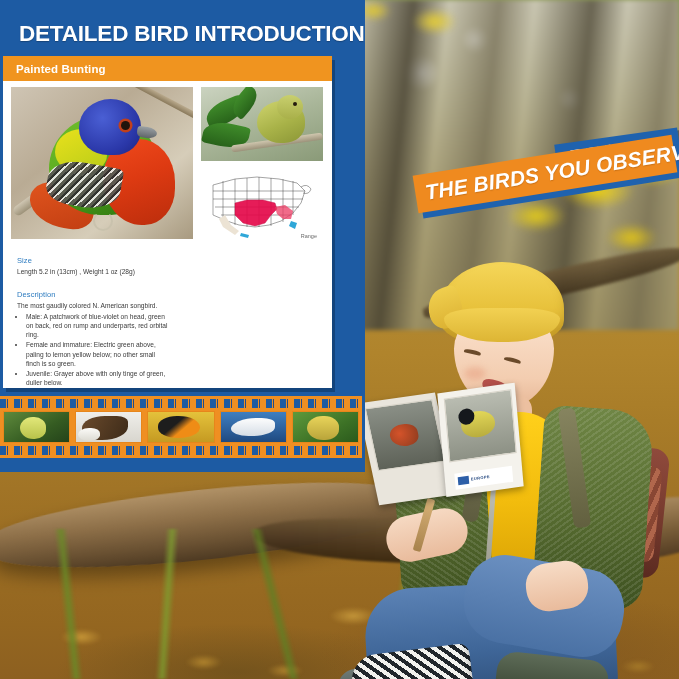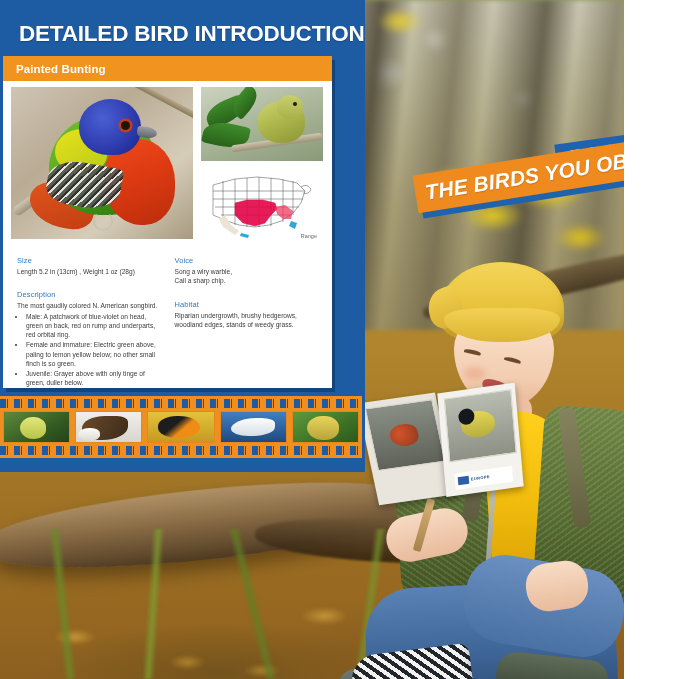--- a/index.html
+++ b/index.html
@@ -1,21 +1,21 @@
 <!DOCTYPE html>
 <html><head>
 <meta charset="utf-8">
 <title>Detailed Bird Introduction</title>
 <style>
   html,body{margin:0;padding:0;background:#fff;}
   body{font-family:"Liberation Sans",sans-serif;}
 
   #stage{
     position:relative;
-    width:624px;height:679px;
+    width:679px;height:679px;
     overflow:hidden;
     background:#1d5ba3;
   }
 
   
   .photo-bg{
     position:absolute;inset:0;
     background:
       
       radial-gradient(ellipse 300px 90px at 78% 96%, rgba(120,80,30,.55), rgba(0,0,0,0) 70%),
@@ -587,28 +587,20 @@
           <p class="sec-b">Length  5.2 in  (13cm)  ,  Weight  1 oz  (28g)</p>
           <div class="sec-gap"></div>
           <p class="sec-h">Description</p>
           <p class="sec-b">The most gaudily colored N. American songbird.</p>
           <ul class="bul">
             <li>Male: A patchwork of blue-violet on head, green on back, red on rump and underparts, red orbital ring.</li>
             <li>Female and immature: Electric green above, paling to lemon yellow below; no other small finch is so green.</li>
             <li>Juvenile: Grayer above with only tinge of green, duller below.</li>
           </ul>
         </div>
-        <div class="col">
-          <p class="sec-h">Voice</p>
-          <p class="sec-b" style="white-space:pre-line">Song a wiry warble,
-Call a sharp chip.</p>
-          <div class="sec-gap"></div>
-          <p class="sec-h">Habitat</p>
-          <p class="sec-b">Riparian undergrowth, brushy hedgerows, woodland edges, stands of weedy grass.</p>
-        </div>
       </div>
 
     </div>
 
     <div class="panel-foot"></div>
   </div>
 
   <div class="film">
     <div class="perf t"></div>
     <div class="perf b"></div>

